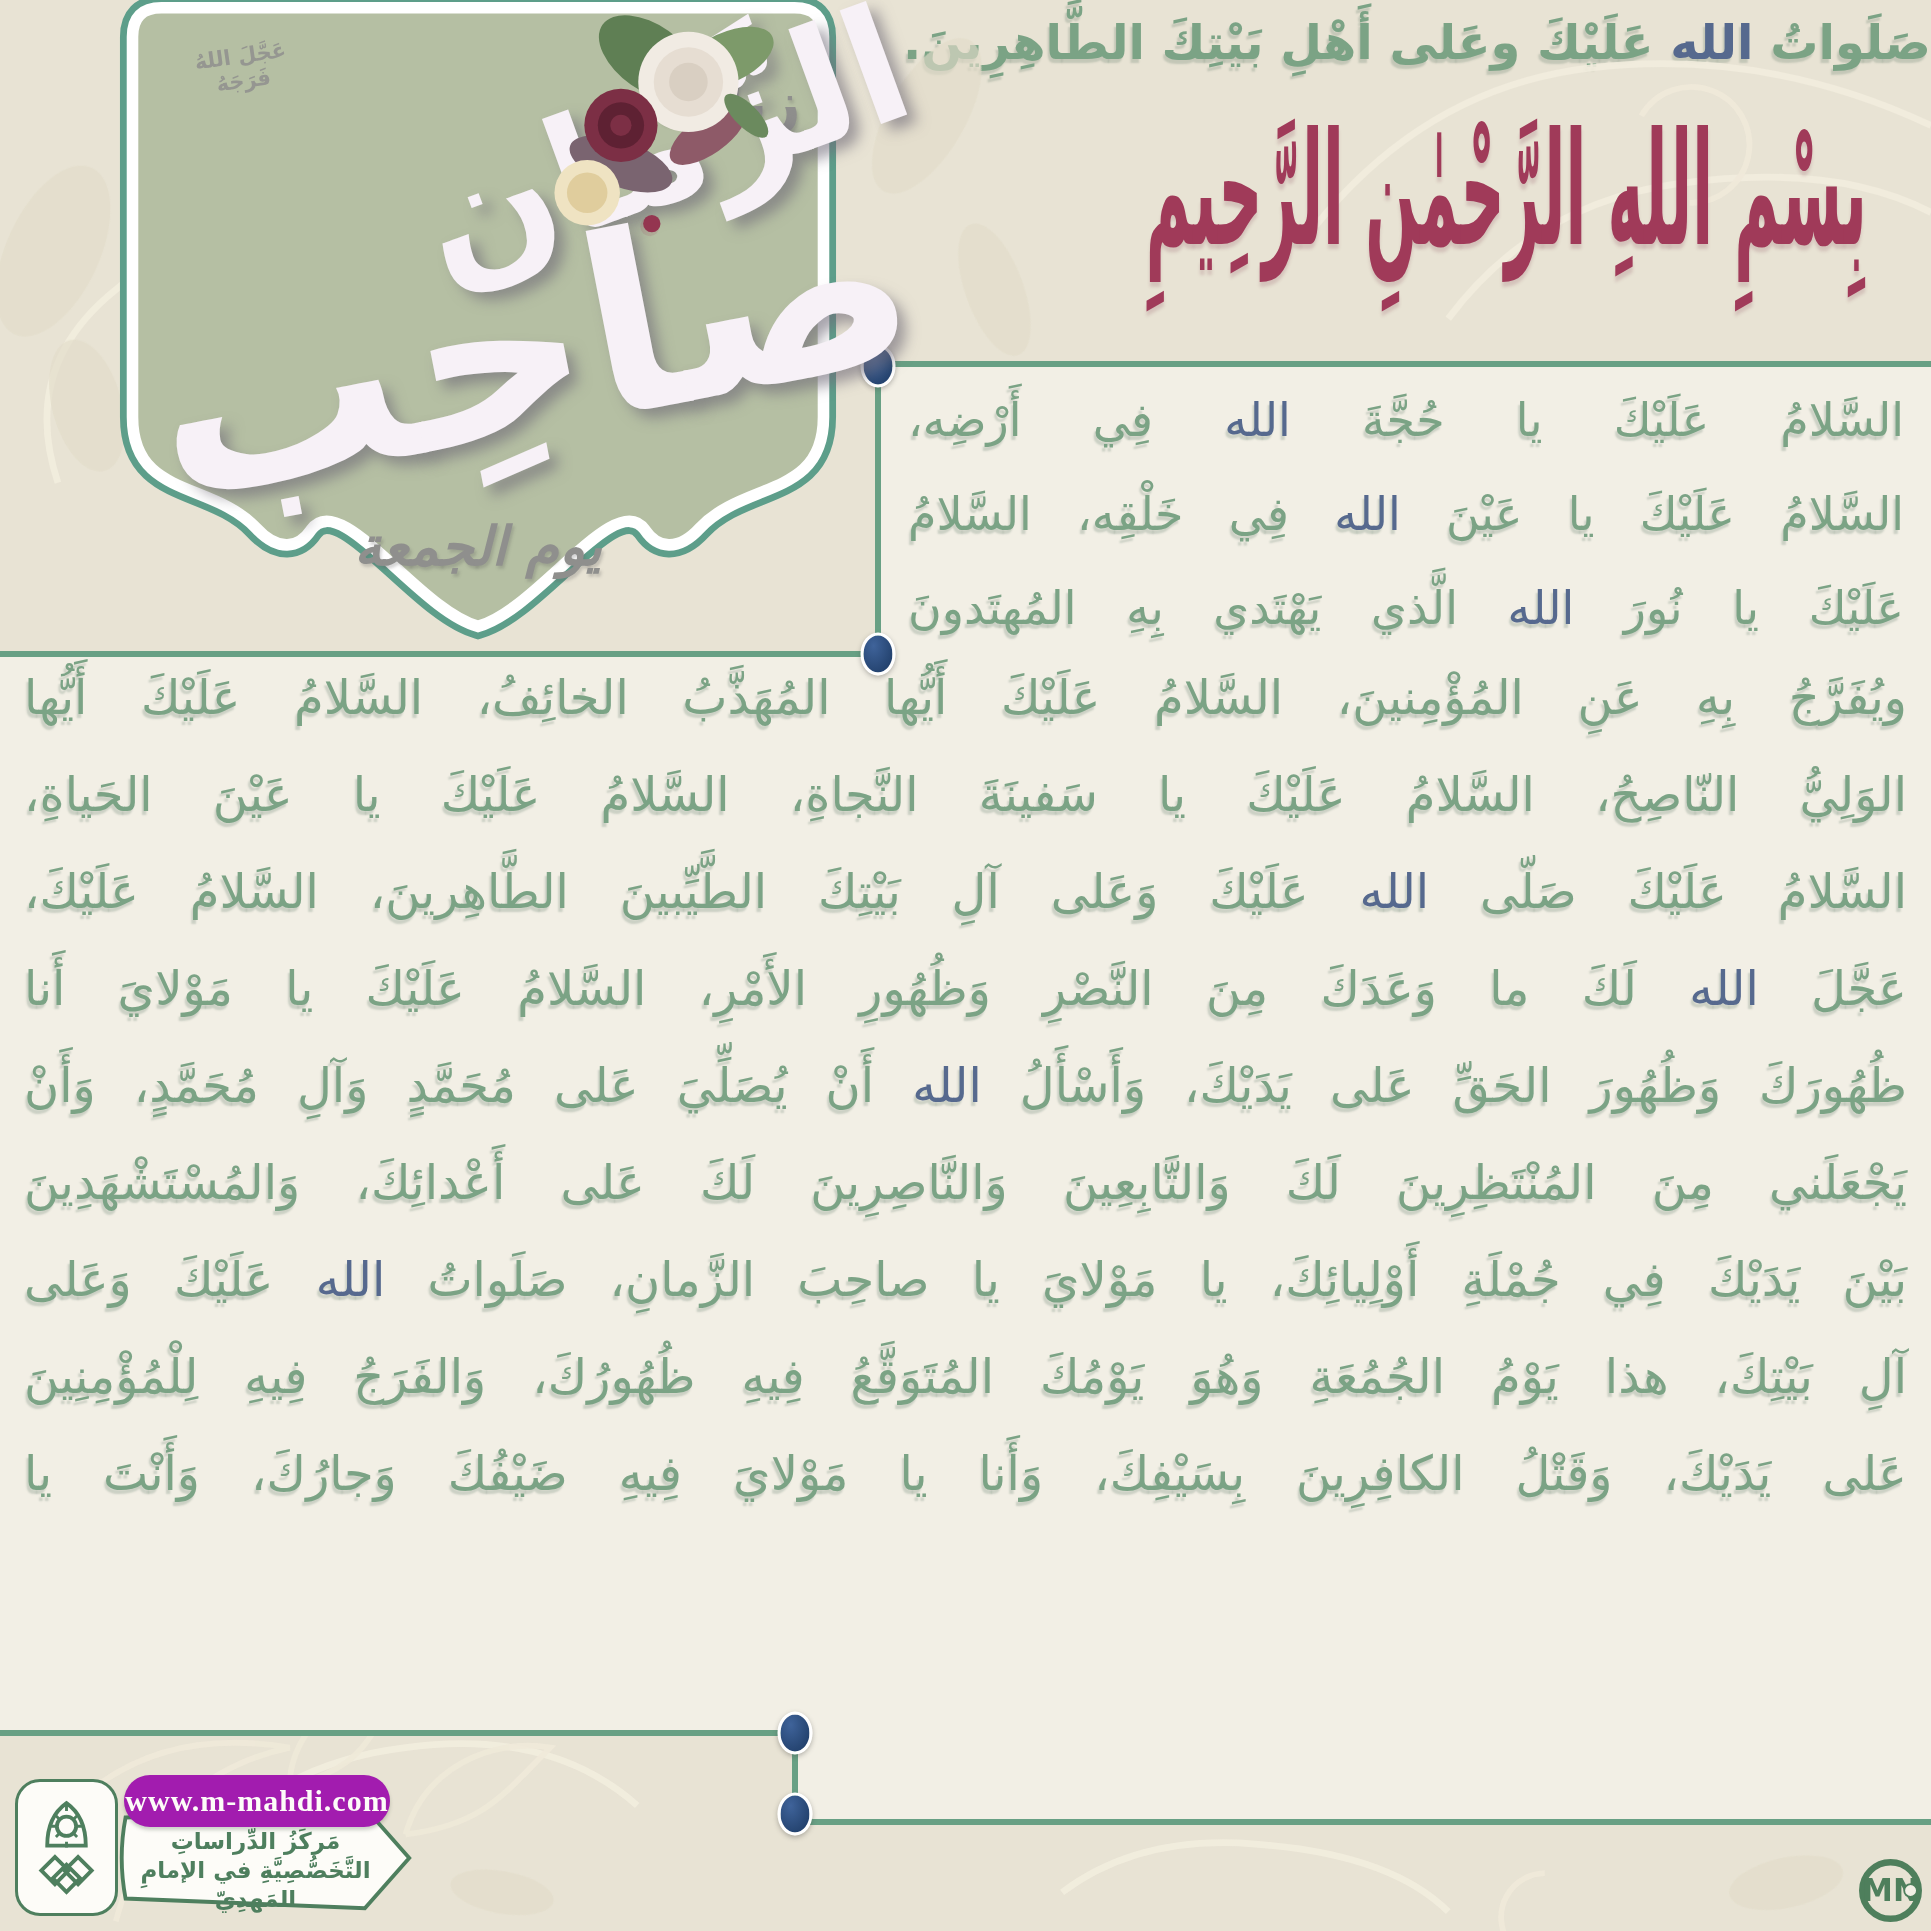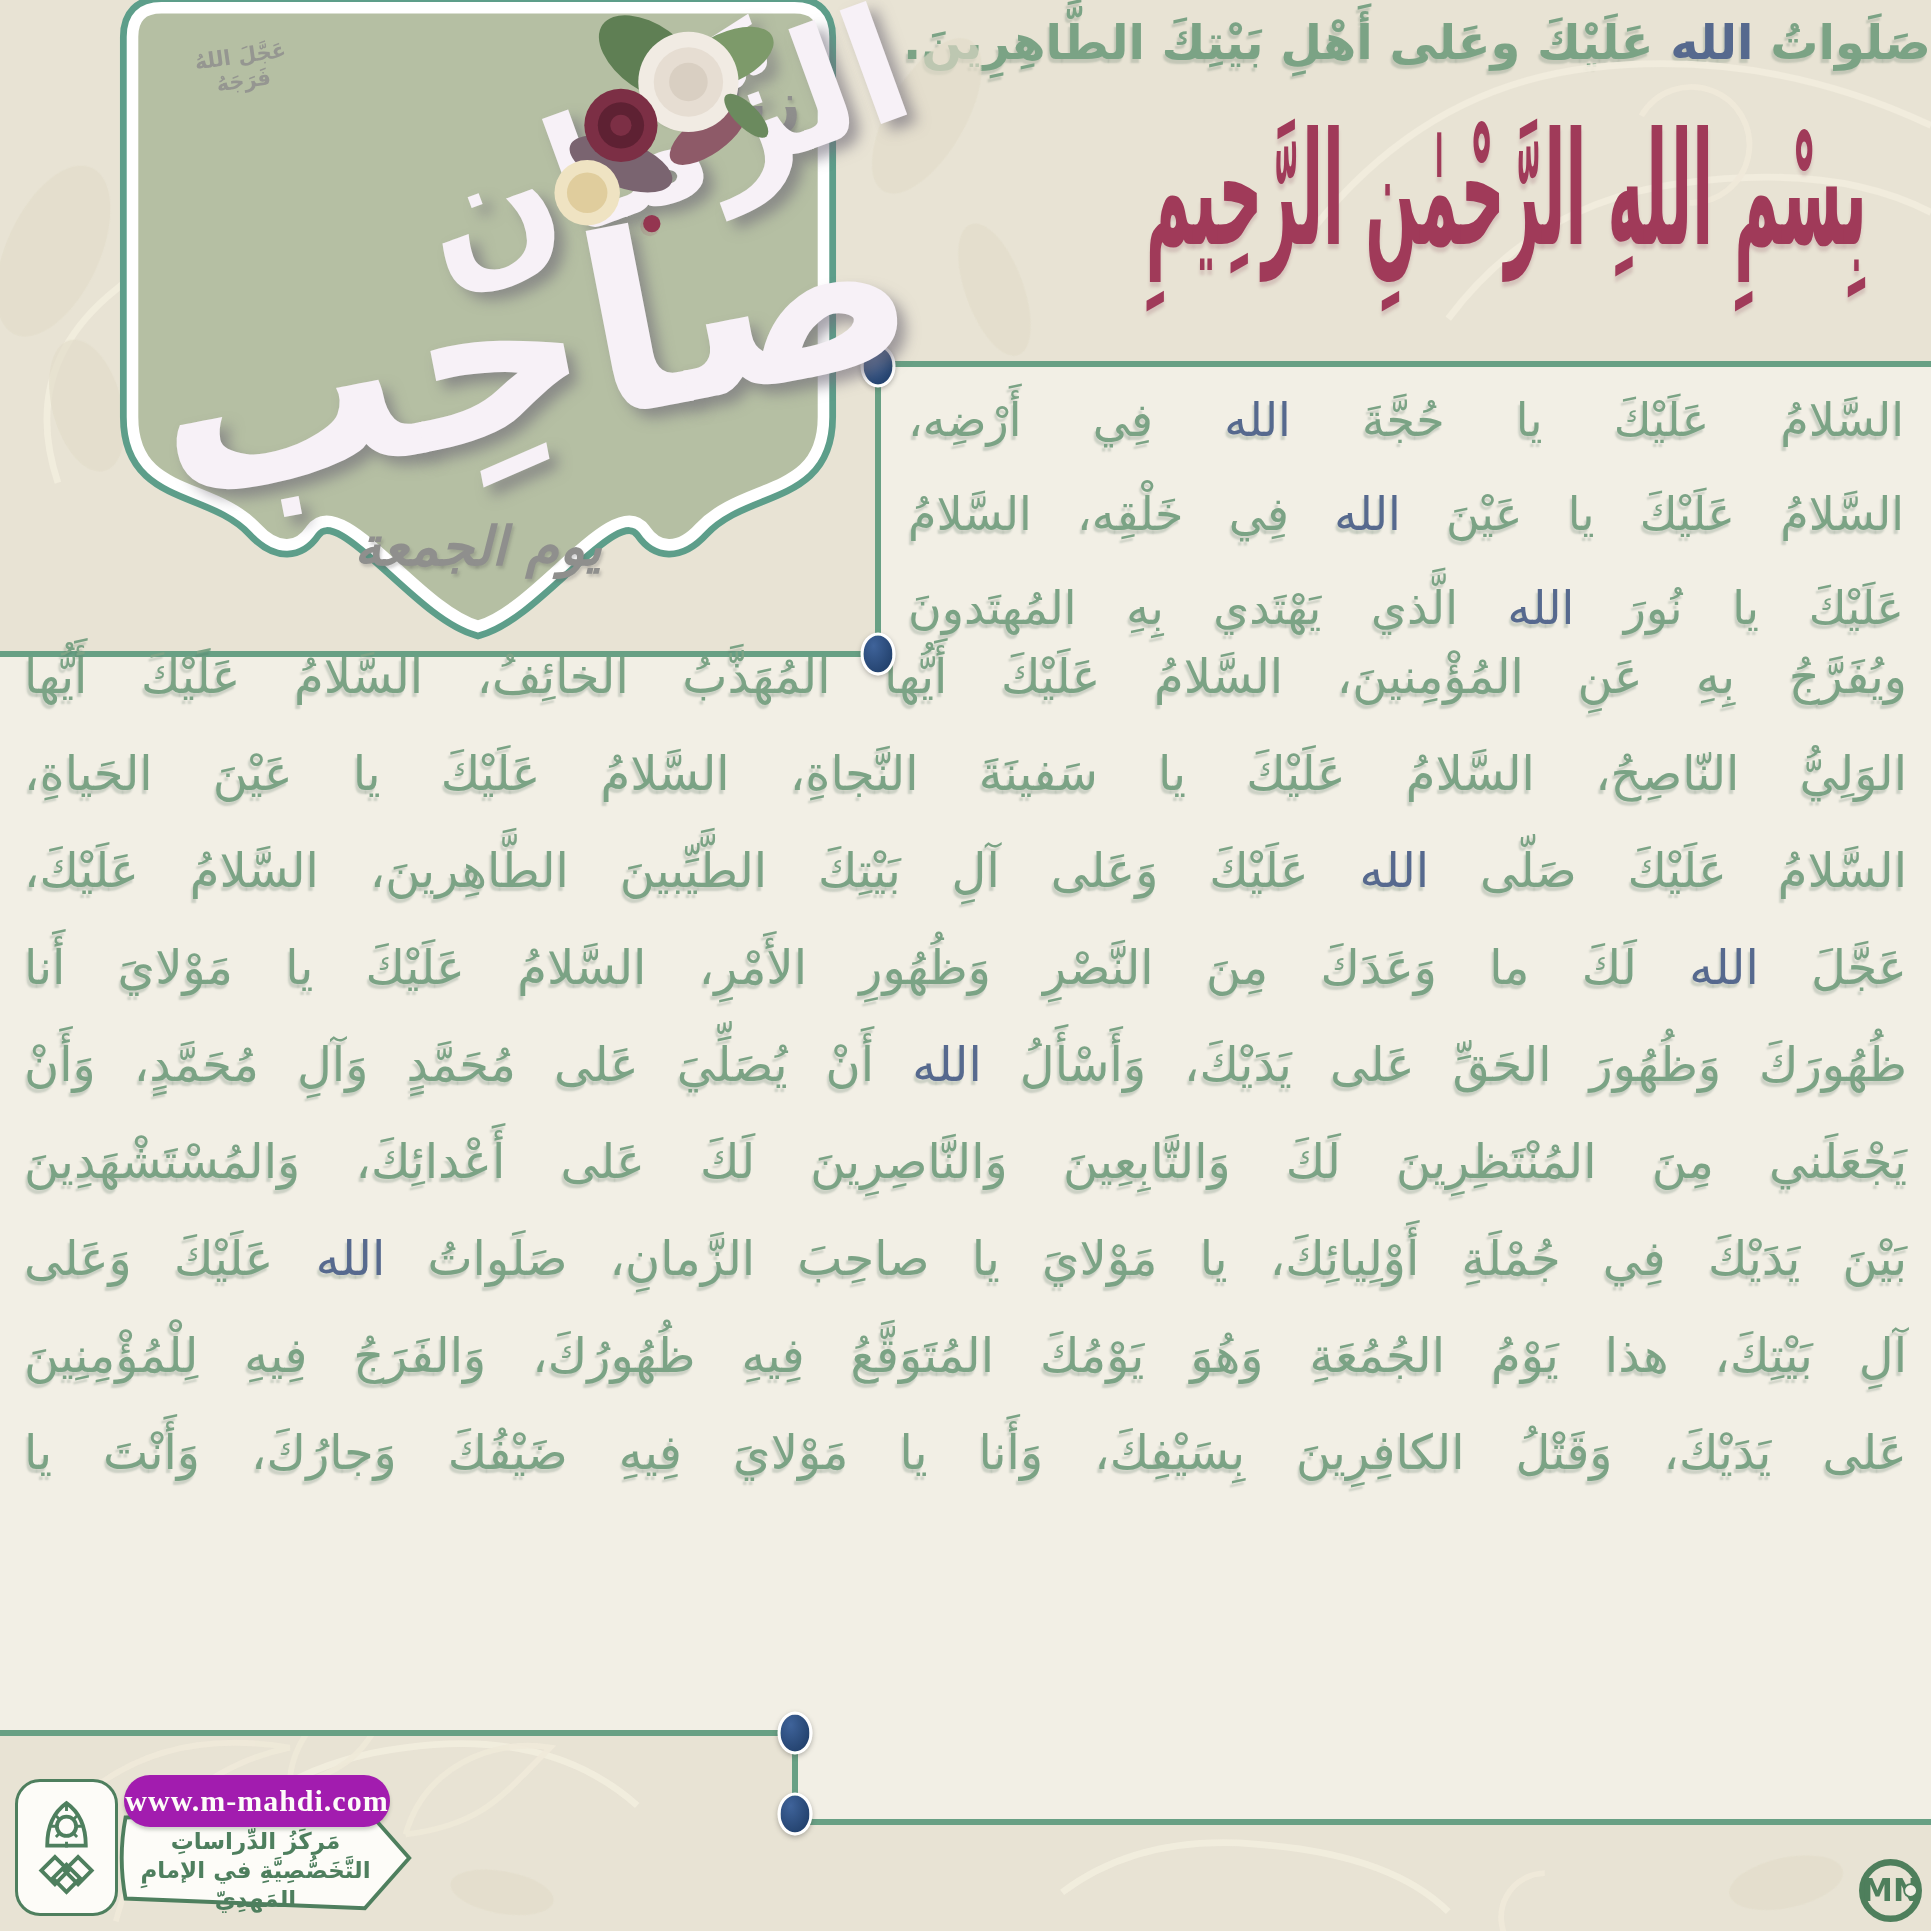--- a/index.html
+++ b/index.html
@@ -50,21 +50,21 @@
        text-shadow:6.8px 10.6px 13.5px rgba(110,105,118,.6);}
   #title-part2{left:290px;top:58px;font-size:159px;transform:rotate(-20deg);}
   #title-part1{left:29px;top:208px;font-size:246px;transform:rotate(-11deg);}
   #subtitle{left:0;top:521px;width:718px;text-align:center;font-size:54px;
        font-weight:bold;color:#8f8f8d;text-shadow:1.9px 2.9px 2.9px rgba(90,90,90,.25);font-style:italic;}
   #flowers{left:386px;top:5.8px;}
 
   
   .tblock{position:absolute;z-index:3;}
   #panel-lines{left:908px;top:373px;width:996px;}
-  #main-lines{left:24px;top:628px;width:1883px;}
+  #main-lines{left:24px;top:649px;width:1883px;}
   .bline{direction:rtl;text-align:justify;text-align-last:justify;
          font-weight:normal;color:#7ba385;
          text-shadow:-1.9px 3.9px 1.9px rgba(70,100,80,.22);}
   #panel-lines .bline{font-size:46px;height:94px;line-height:94px;}
   #main-lines .bline{font-size:48px;height:97px;line-height:97px;}
   #last-line{left:823px;top:1736px;height:85px;line-height:85px;direction:rtl;
          white-space:nowrap;font-size:48px;font-weight:bold;color:#7ba385;
          text-shadow:-1.9px 3.9px 1.9px rgba(70,100,80,.22);z-index:3;margin-left:14px;}
   .hl{color:#56698e;}
 

